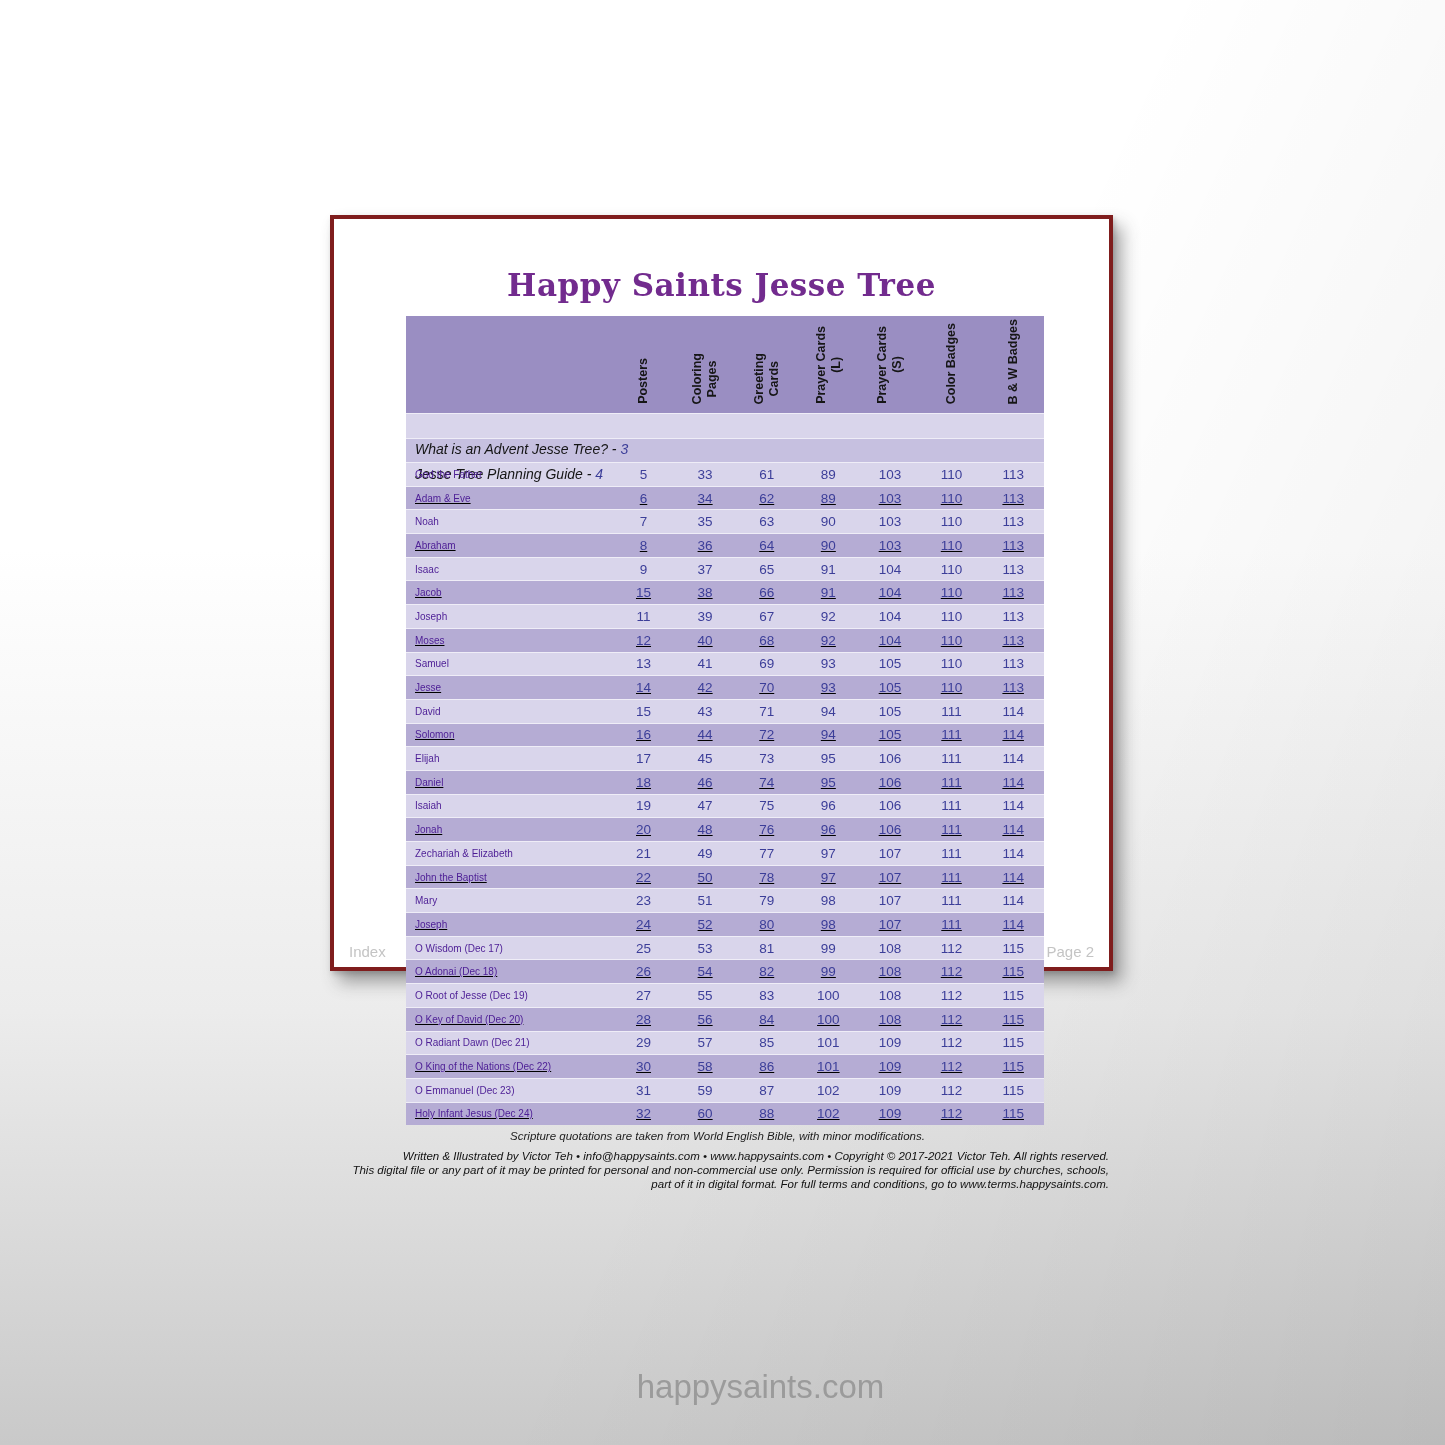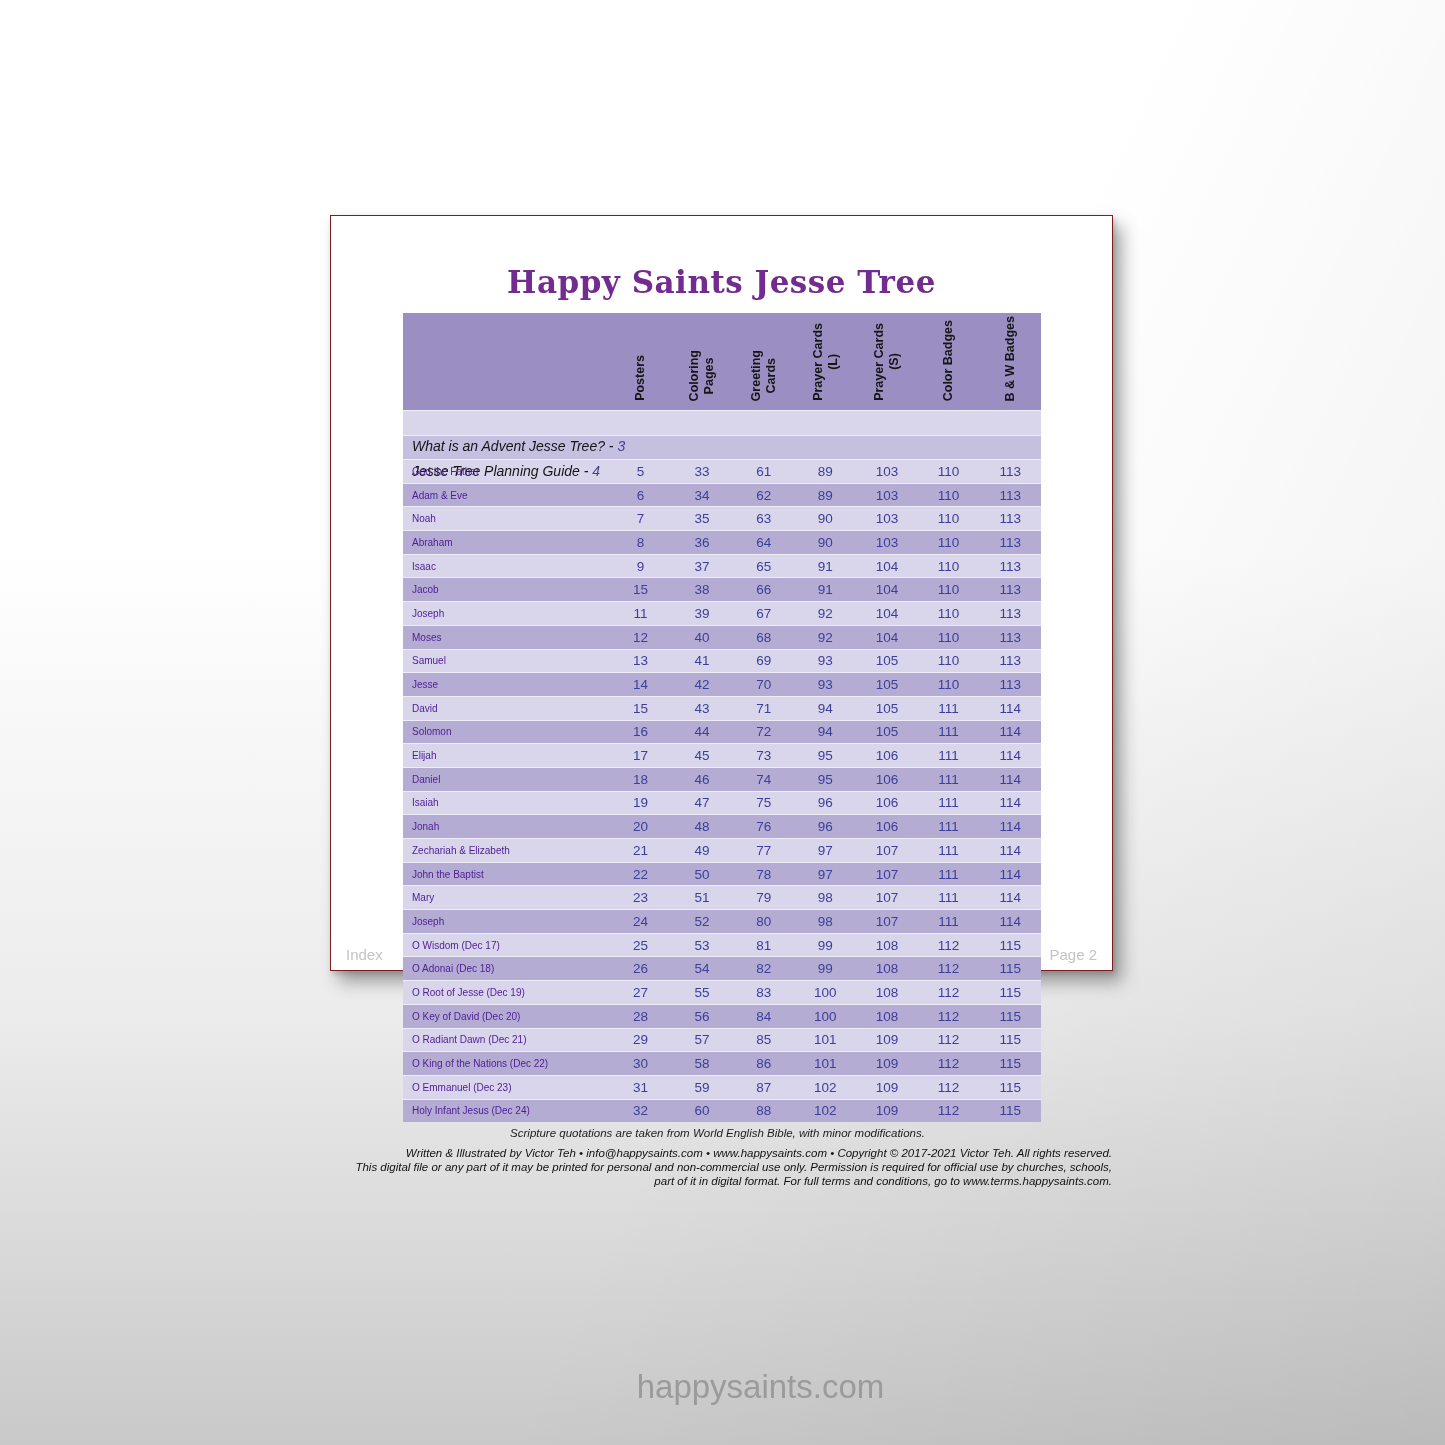--- a/index.html
+++ b/index.html
@@ -5,21 +5,21 @@
   html,body{margin:0;padding:0;}
   body{
     width:1445px;height:1445px;overflow:hidden;position:relative;
     font-family:"Liberation Sans",sans-serif;
     background:
       linear-gradient(115deg, rgba(255,255,255,0) 55%, rgba(0,0,0,0.07) 100%),
       linear-gradient(to bottom, #ffffff 0%, #ffffff 38%, #ececec 70%, #c9c9c9 100%);
   }
   .page{
     position:absolute;left:330px;top:215px;width:783px;height:756px;
-    background:#ffffff;border:1px solid #7f1d1d;box-sizing:border-box;
+    background:#ffffff;border:4px solid #7f1d1d;box-sizing:border-box;
     box-shadow:9px 11px 16px rgba(60,60,60,0.45), 2px 3px 5px rgba(80,80,80,0.25);
   }
   .doc-title{
     position:absolute;top:48px;left:0;right:0;text-align:center;
     font-family:"DejaVu Serif",serif;font-weight:bold;font-size:31px;
     color:var(--title,#722b8e);letter-spacing:0.5px;
   }
   .tbl{position:absolute;top:97px;left:72px;width:638px;}
   .thead{
     height:97px;background:var(--header-bg,#9a8ec2);
@@ -32,21 +32,21 @@
     white-space:pre-line;text-align:center;
     font-size:12.5px;font-weight:bold;color:#161616;line-height:1.18;
   }
   .trow{
     display:flex;align-items:center;box-sizing:border-box;
     border-top:1.5px solid #efedf7;
   }
   .trow.data{height:23.7px;}
   .trow.intro{height:24.5px;}
   .r-light{background:var(--row-light,#d9d5eb);}
-  .r-dark{background:var(--row-dark,#b5acd4);}
+  .r-dark{background:var(--row-dark,#b5acd4);text-decoration:underline;}
   .r-intro2{background:var(--row-intro,#c6c0e0);}
   .name-cell{
     width:32.4%;box-sizing:border-box;padding-left:9px;
     font-size:10px;color:#4c1d95;
     white-space:nowrap;overflow:visible;
   }
   .val-cell{flex:1;text-align:center;font-size:13.5px;color:var(--num,#3c3e99);}
   .intro-text{padding-left:9px;font-size:14px;font-style:italic;color:#151515;margin-top:47px;}
   .intro-page{color:var(--num,#3c3e99);}
   .scripture{

